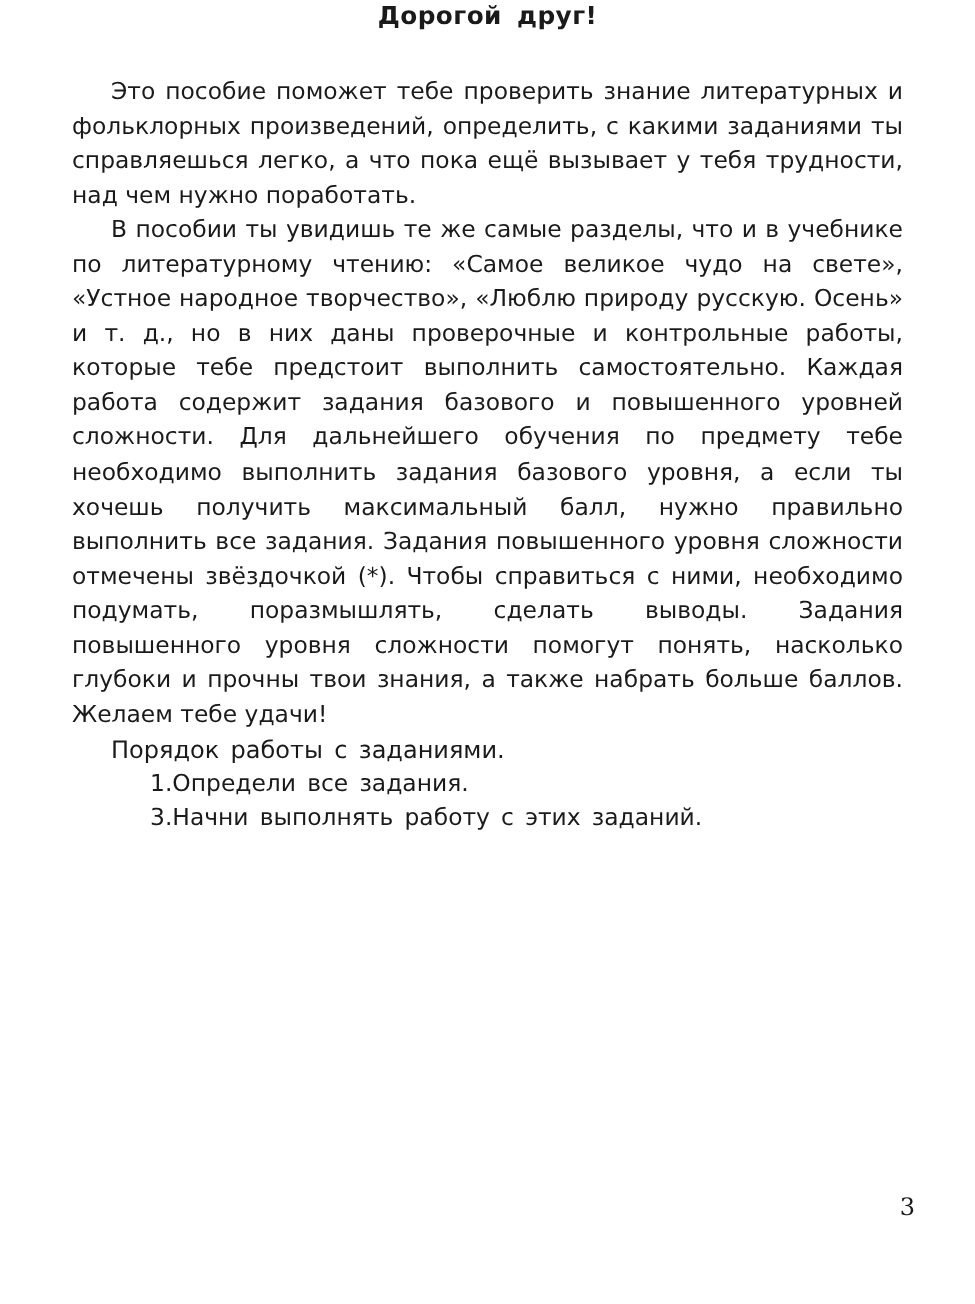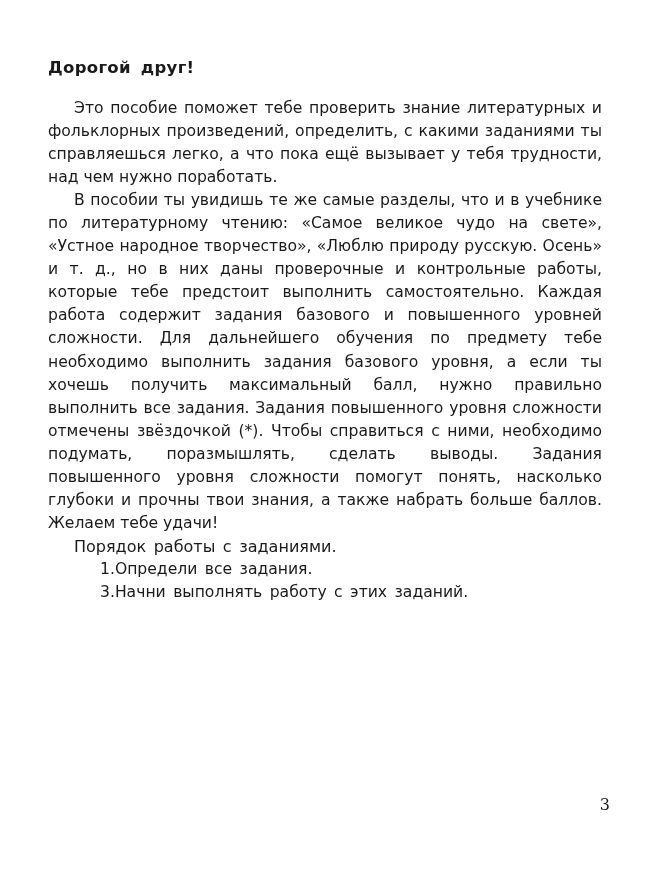--- a/index.html
+++ b/index.html
@@ -17,41 +17,40 @@
     color: #1a1a1a;
     -webkit-font-smoothing: antialiased;
   }
   .content {
     position: absolute;
     left: 48px;
     top: 0;
     width: 554px;
   }
   .doc-title {
-    text-align: left;
+    text-align: center;
     font-weight: bold;
     font-size: 16.5px;
     letter-spacing: 0.3px;
     margin: 0;
-    padding-top: 57px;
     padding-bottom: 0;
     line-height: 22px;
     word-spacing: 4px;
   }
   .para {
     margin: 0;
     font-size: 15.6px;
     line-height: 23.05px;
     text-align: justify;
     text-justify: inter-word;
     text-indent: 26px;
     hyphens: manual;
   }
   .para.first-para {
-    margin-top: 18px;
+    margin-top: 28px;
   }
   .list-item {
     margin: 0;
     font-size: 15.6px;
     line-height: 23.05px;
     text-align: justify;
     text-justify: inter-word;
     text-indent: 26px;
     hyphens: manual;
   }

